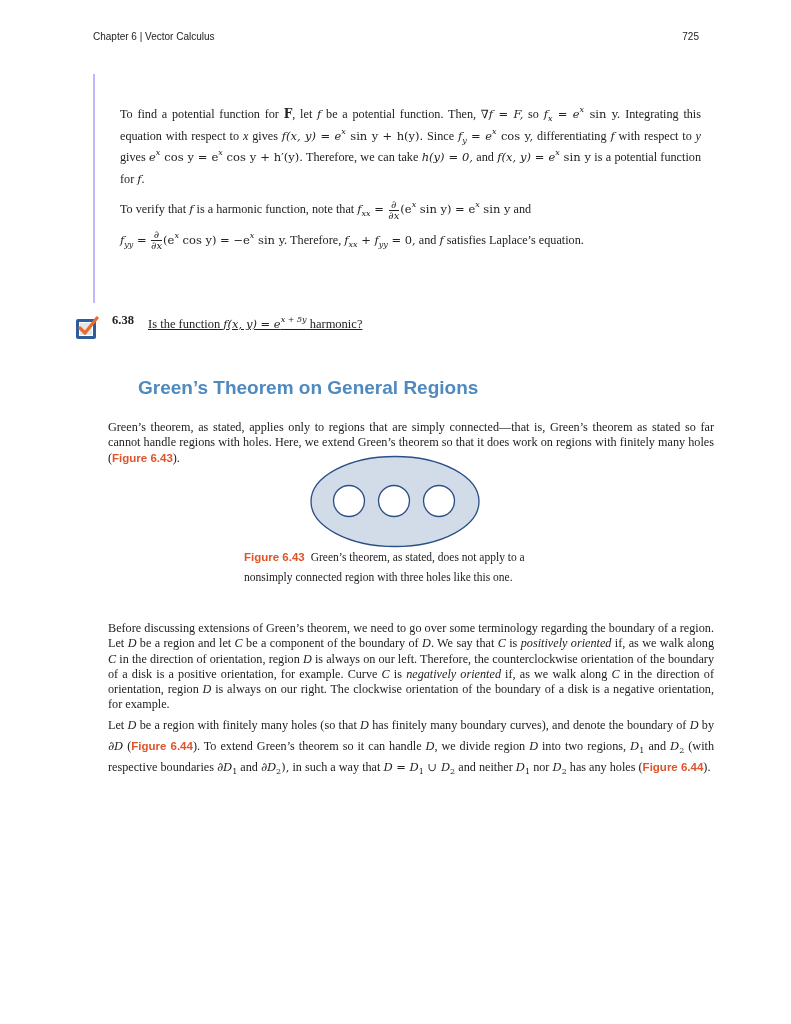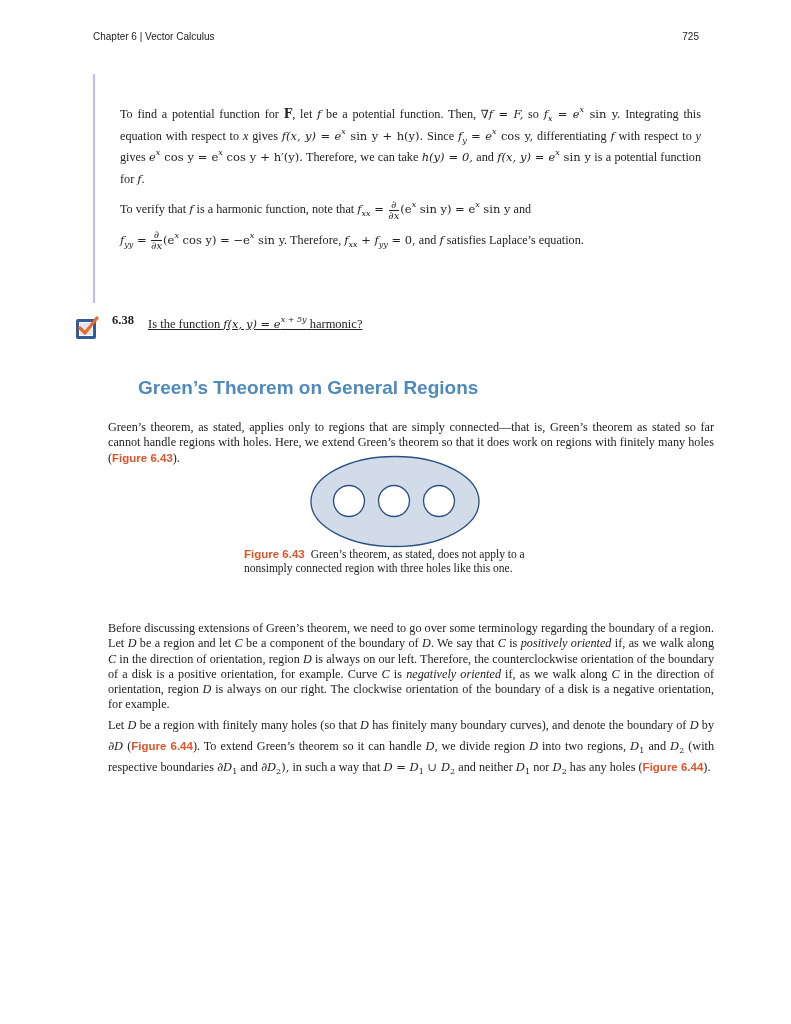--- a/index.html
+++ b/index.html
@@ -23,21 +23,21 @@
   .cp-icon { position: absolute; left: 0; top: 4px; width: 24px; height: 24px; }
   .cp-num { position: absolute; left: 37px; top: 1px; font-weight: bold; font-size: 12.5px; }
   .cp-text { position: absolute; left: 73px; top: 5px; font-size: 12.5px; white-space: nowrap; text-decoration: underline; }
   .section-title { position: absolute; left: 93px; top: 377px; font-family: "Liberation Sans", sans-serif; font-weight: bold; font-size: 19px; color: #4f8abf; margin-left: 45px; }
   .para { position: absolute; left: 93px; width: 606px; font-size: 12.2px; line-height: 15.3px; text-align: justify; margin: 15px; }
   .para.p1 { top: 405px; }
   .para.p2 { top: 606px; }
   .para.p3 { top: 700px; line-height: 21px; }
   .figref { font-family: "Liberation Sans", sans-serif; font-weight: bold; color: #e0542a; font-size: 11.5px; }
   .figure { position: absolute; left: 309px; top: 455px; width: 172px; height: 93px; }
-  .caption { position: absolute; left: 244px; top: 547px; width: 300px; font-size: 11.5px; line-height: 14px; }
+  .caption { position: absolute; left: 244px; top: 547px; width: 300px; font-size: 11.5px; line-height: 20px; }
   .caption .figlabel { font-family: "Liberation Sans", sans-serif; font-weight: bold; color: #e0542a; margin-right: 6px; }
 </style>
 </head>
 <body>
 
 <div class="header">
   <span class="left">Chapter 6 | Vector Calculus</span>
   <span class="right">725</span>
 </div>
 

